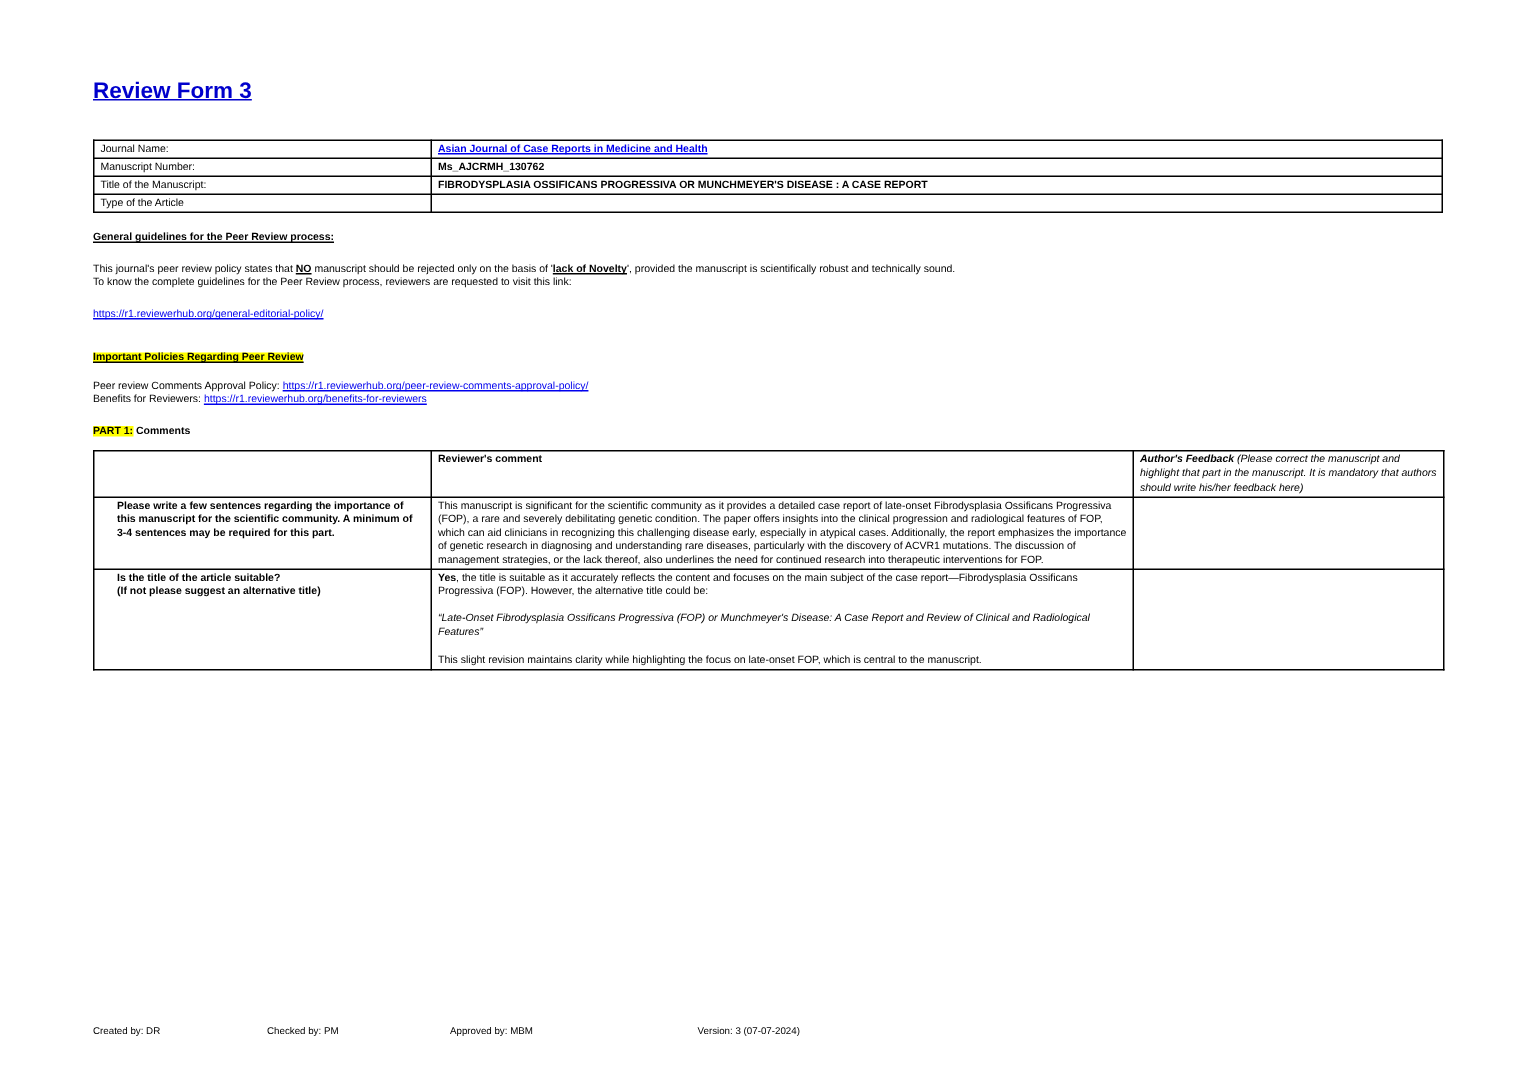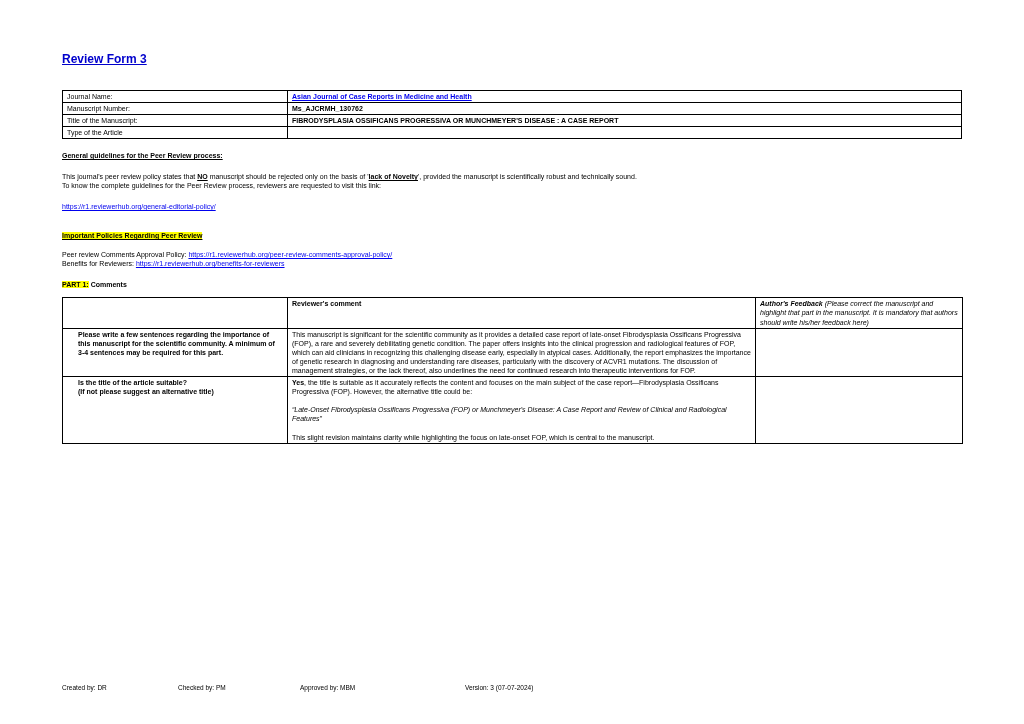--- a/index.html
+++ b/index.html
@@ -10,21 +10,21 @@
     height: 724px;
     background: #ffffff;
     outline: 1px solid #d8d8d8;
     font-family: "Liberation Sans", "DejaVu Sans", sans-serif;
     color: #000;
     overflow: hidden;
   }
   .content { padding: 52px 62px 0 62px; }
 
   .doc-title {
-    font-size: 12px;
+    font-size: 15px;
     font-weight: 700;
     text-decoration: underline;
     color: #0000cc;
     margin-bottom: 24px;
   }
 
   table { border-collapse: collapse; width: 900px; table-layout: fixed; }
   td {
     border: 1px solid #000;
     vertical-align: top;

